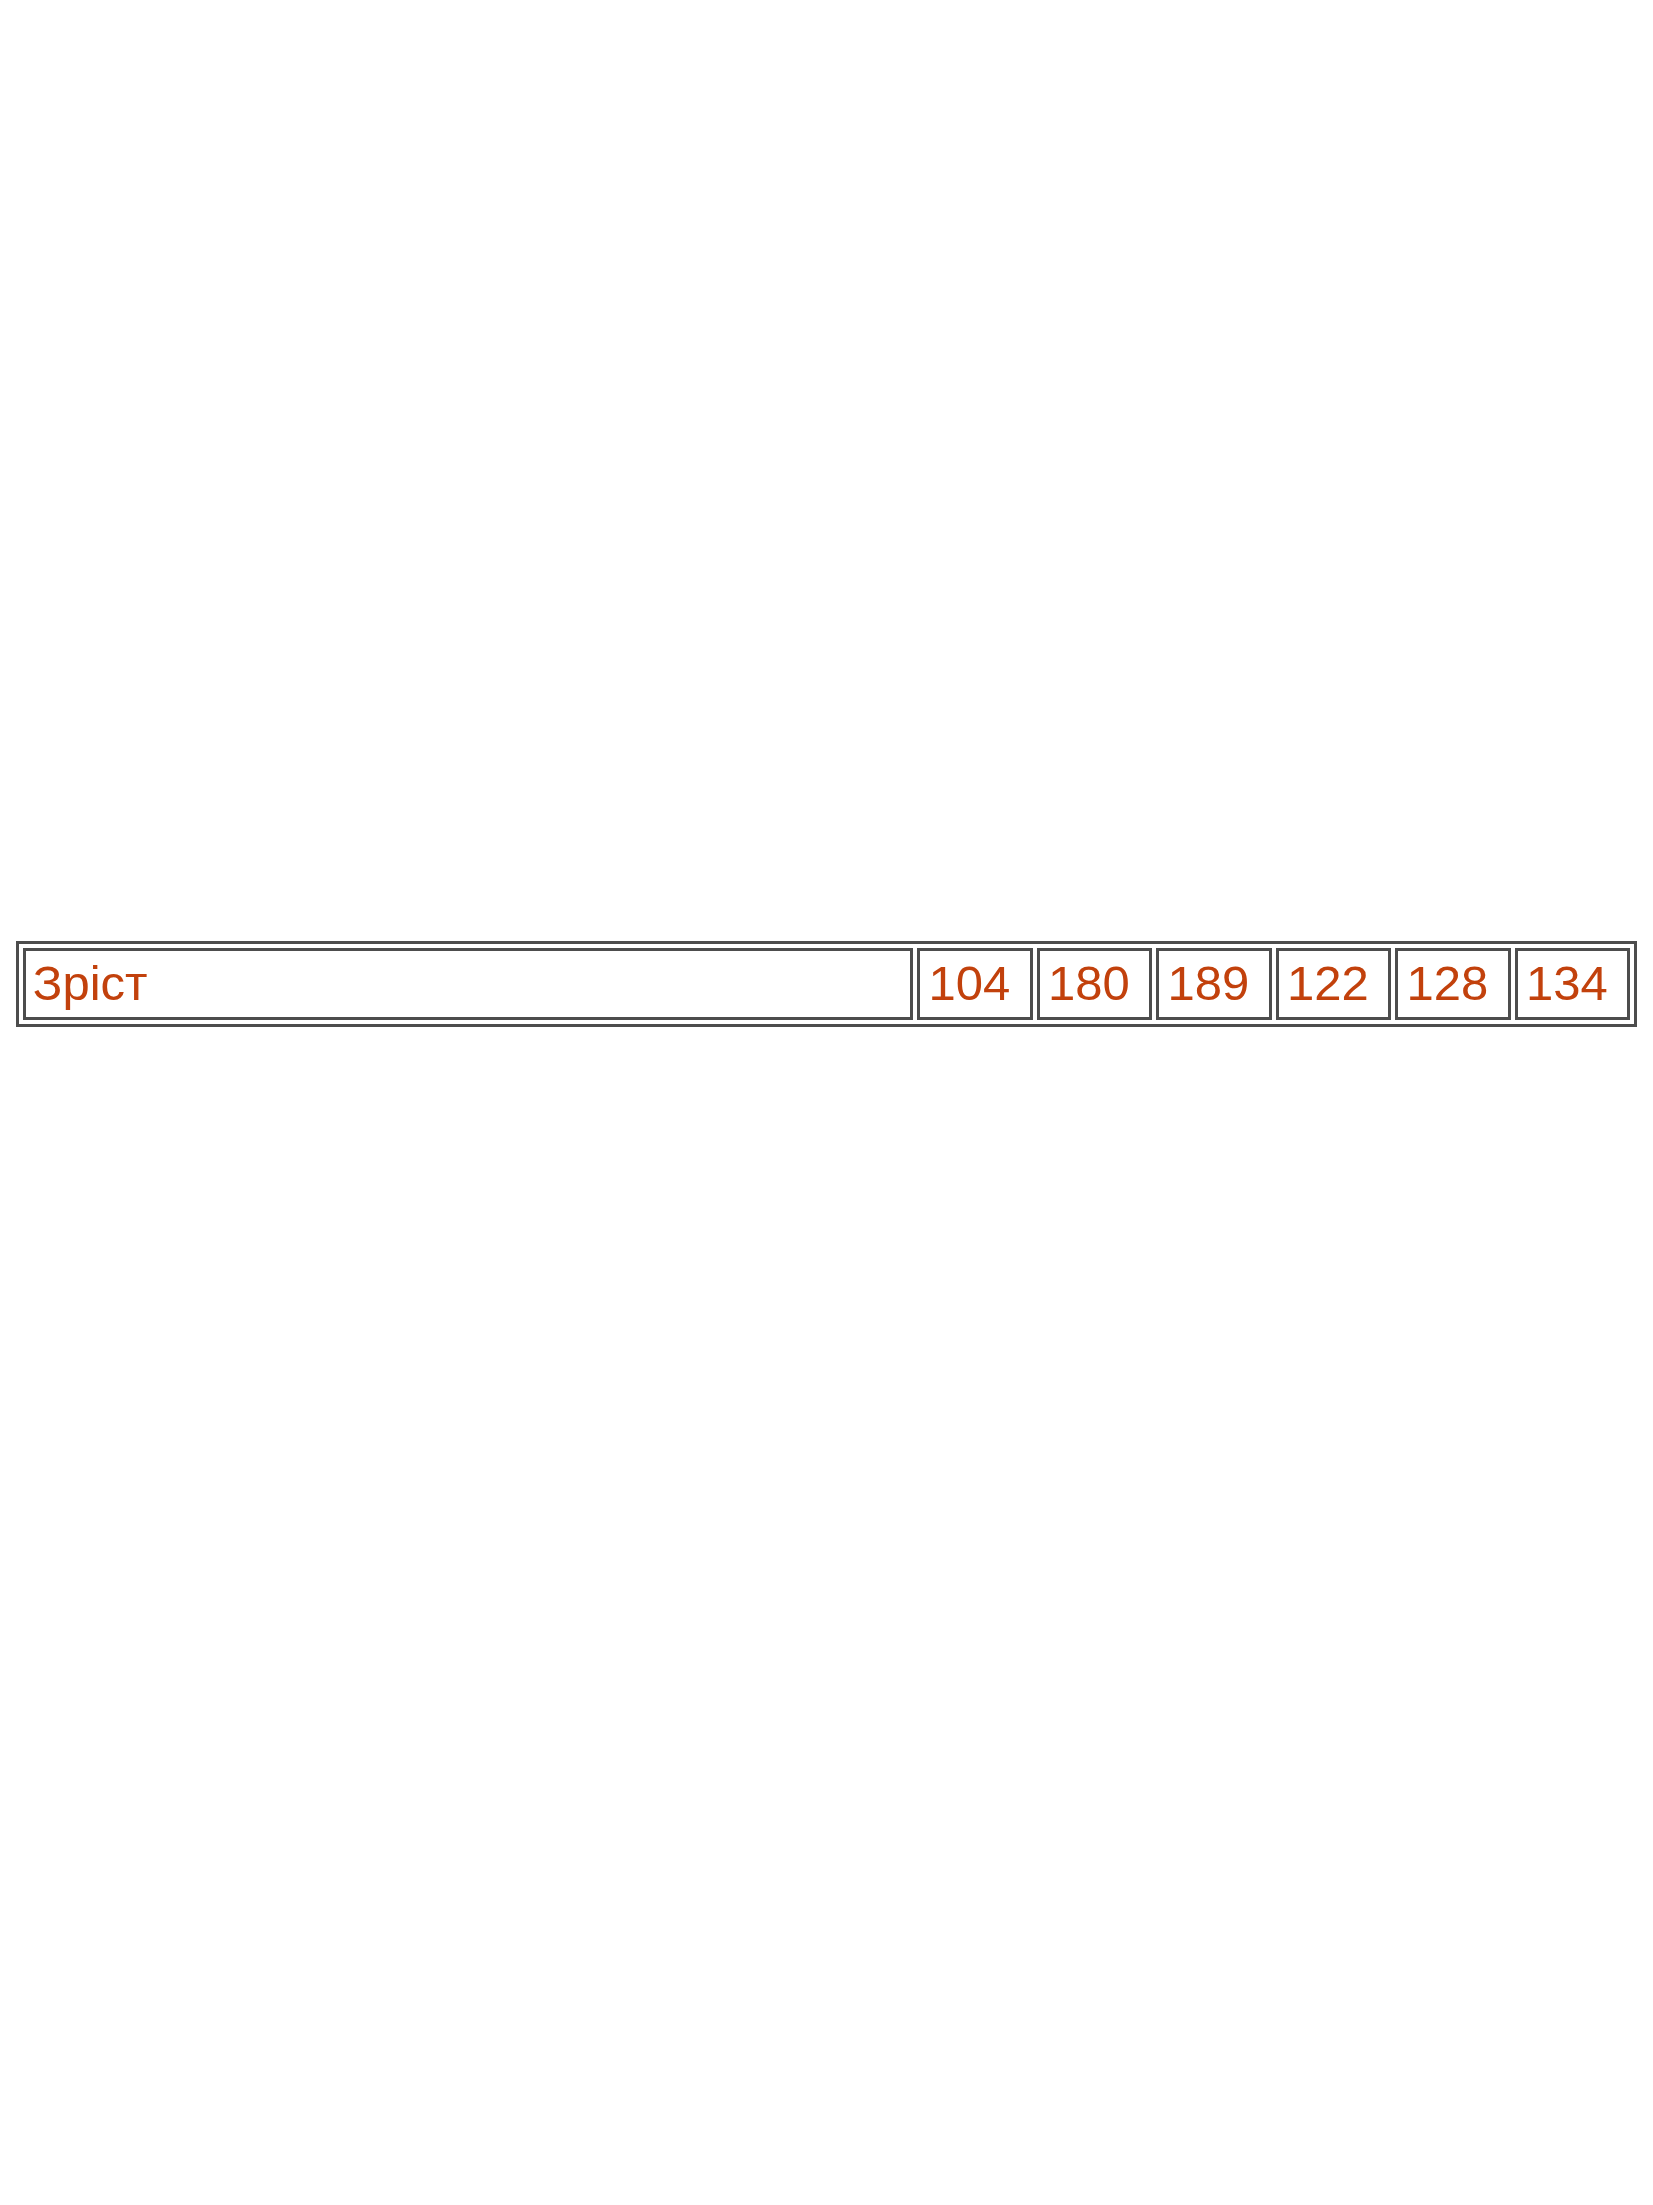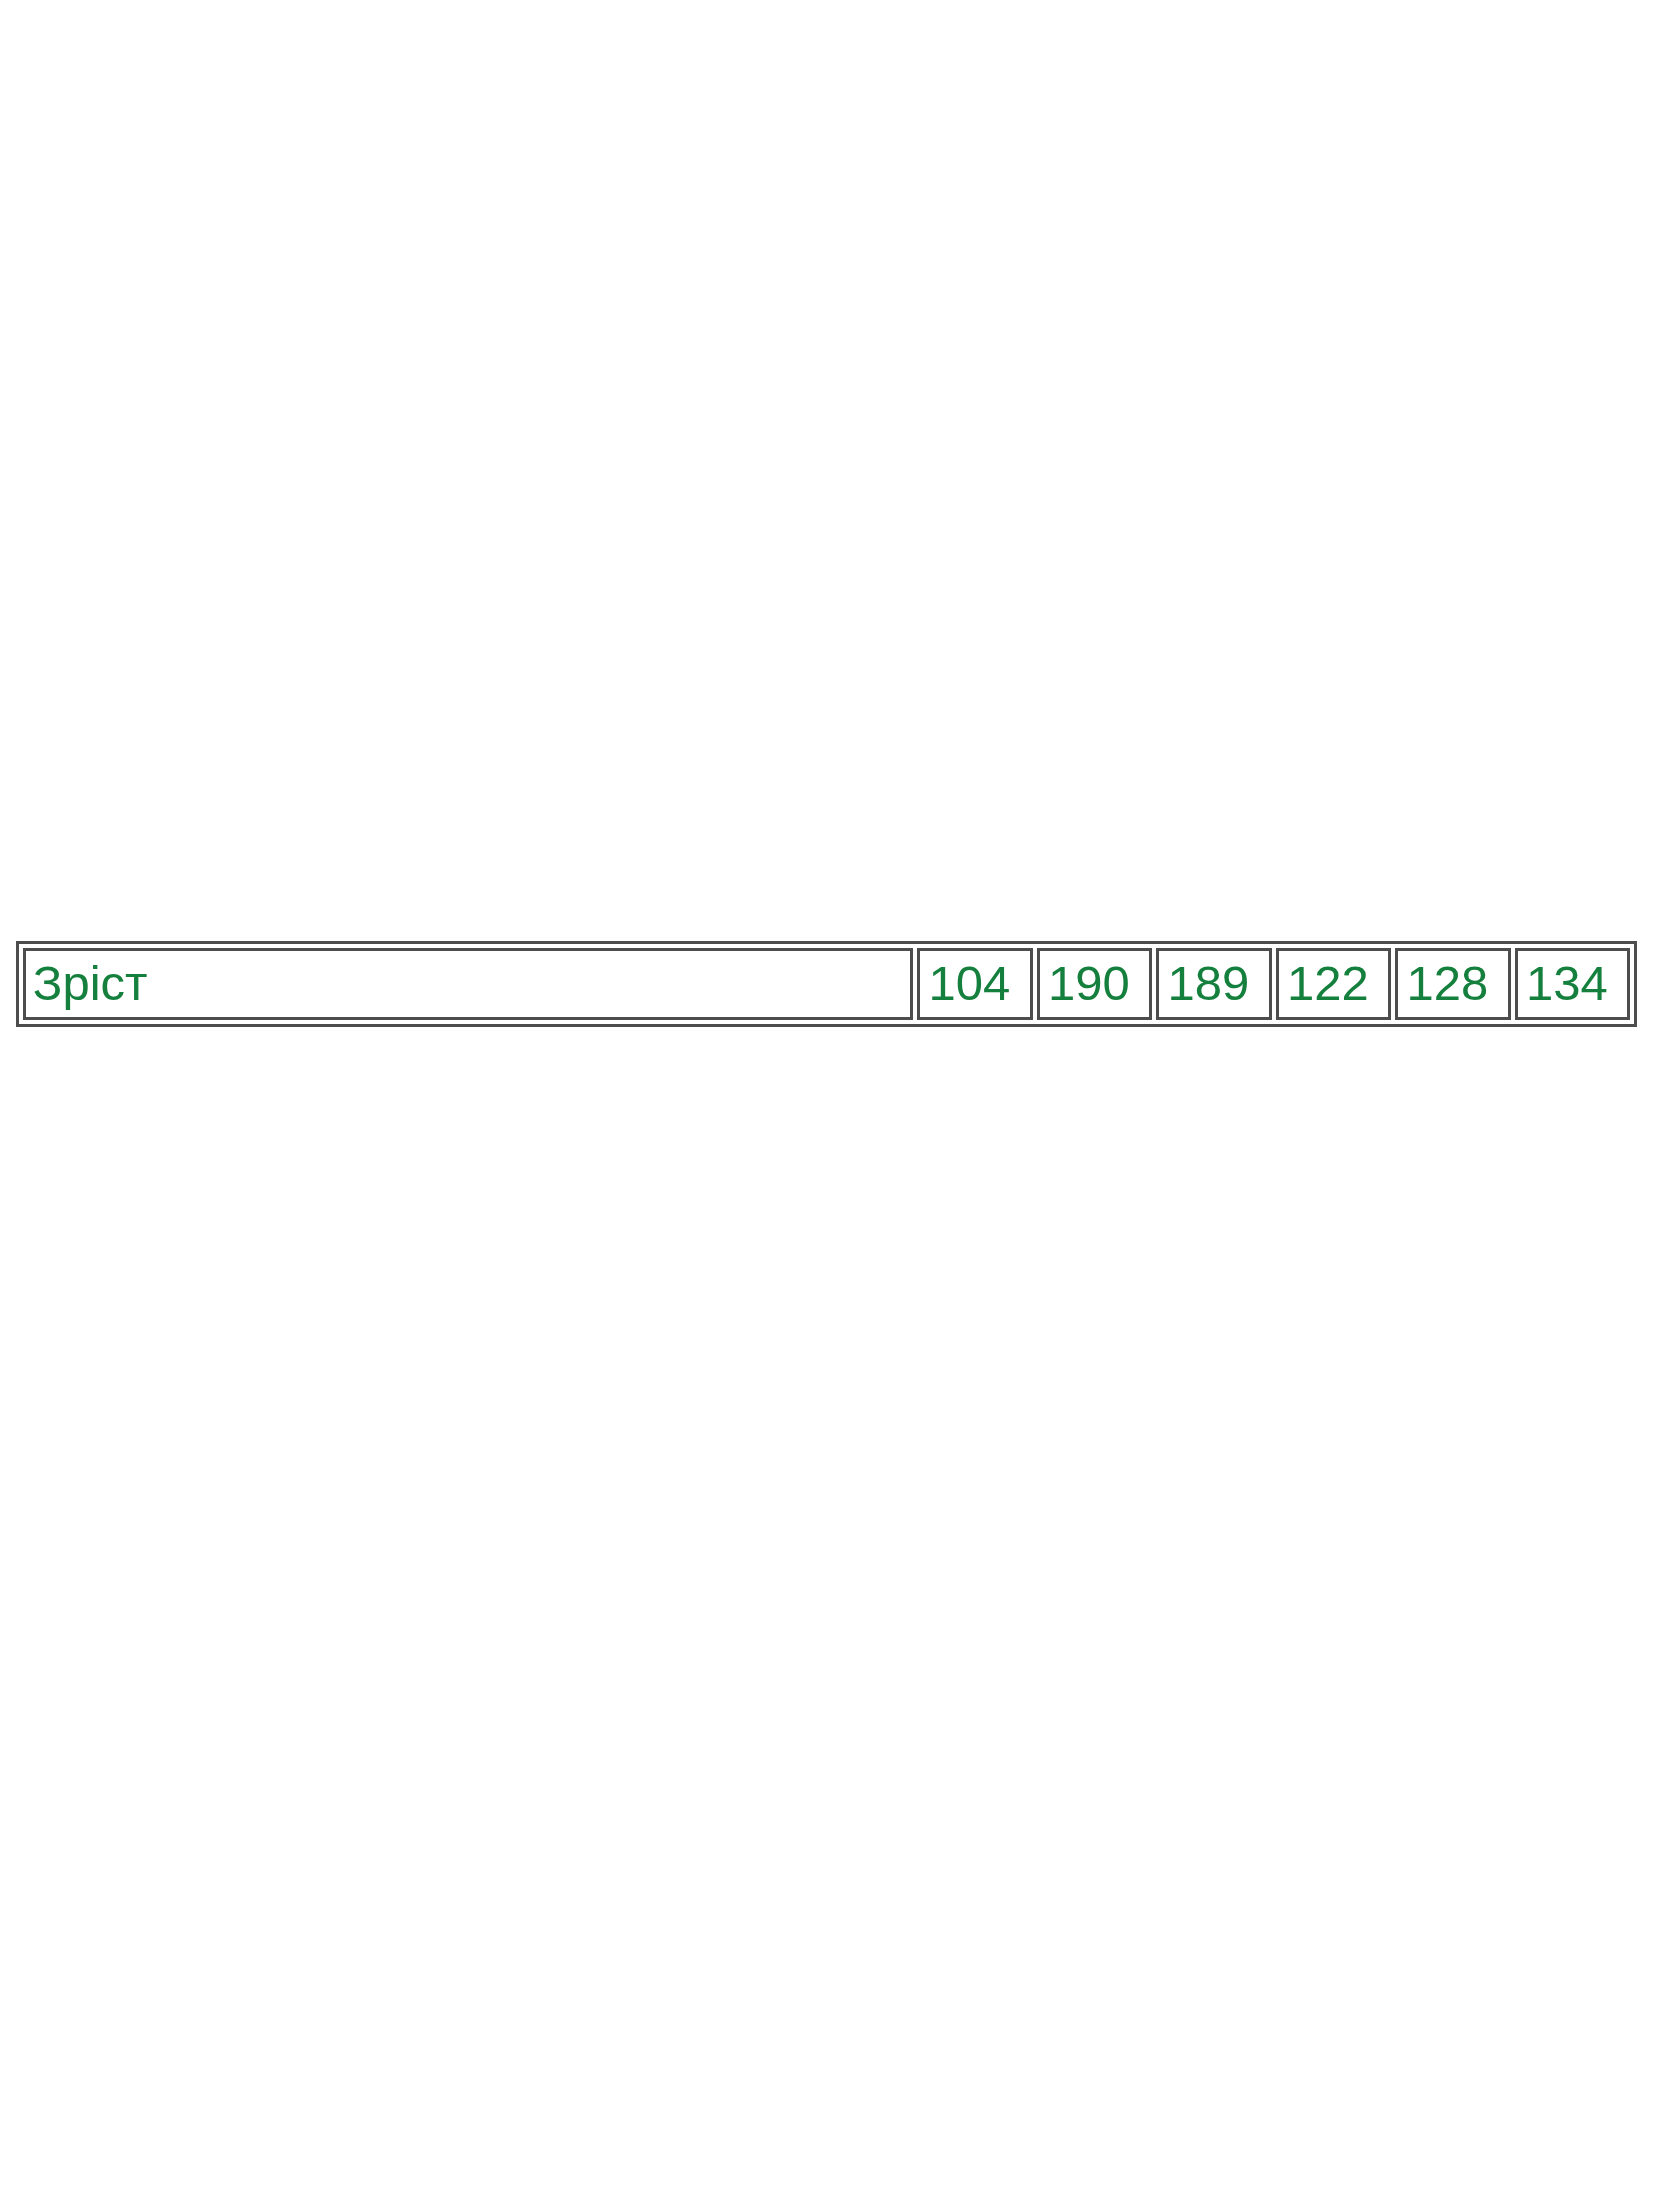--- a/index.html
+++ b/index.html
@@ -33,21 +33,21 @@
     background: #ffffff;
     box-sizing: border-box;
     height: 72px;
     vertical-align: middle;
     font-size: 49px;
     line-height: 1.1;
     white-space: nowrap;
     overflow: hidden;
     padding: 1.6px 3.3px 1.6px 6.5px;
     text-align: left;
-    color: #15803d;
+    color: #c2410c;
   }
   table.size-table td.label-cell {
     padding-left: 6.5px;
   }
   table.size-table td.value-cell {
     padding-left: 8.2px;
     margin-top: 43px;
   }
   col.c-label { width: 890px; }
 </style>
@@ -62,21 +62,21 @@
         <col>
         <col>
         <col>
         <col>
         <col>
     </colgroup>
     <tbody>
       <tr>
         <td class="label-cell">Зріст</td>
         <td class="value-cell">104</td>
-        <td class="value-cell">190</td>
+        <td class="value-cell">180</td>
         <td class="value-cell">189</td>
         <td class="value-cell">122</td>
         <td class="value-cell">128</td>
         <td class="value-cell">134</td>
       </tr>
     </tbody>
   </table>
 </div>
 
 

